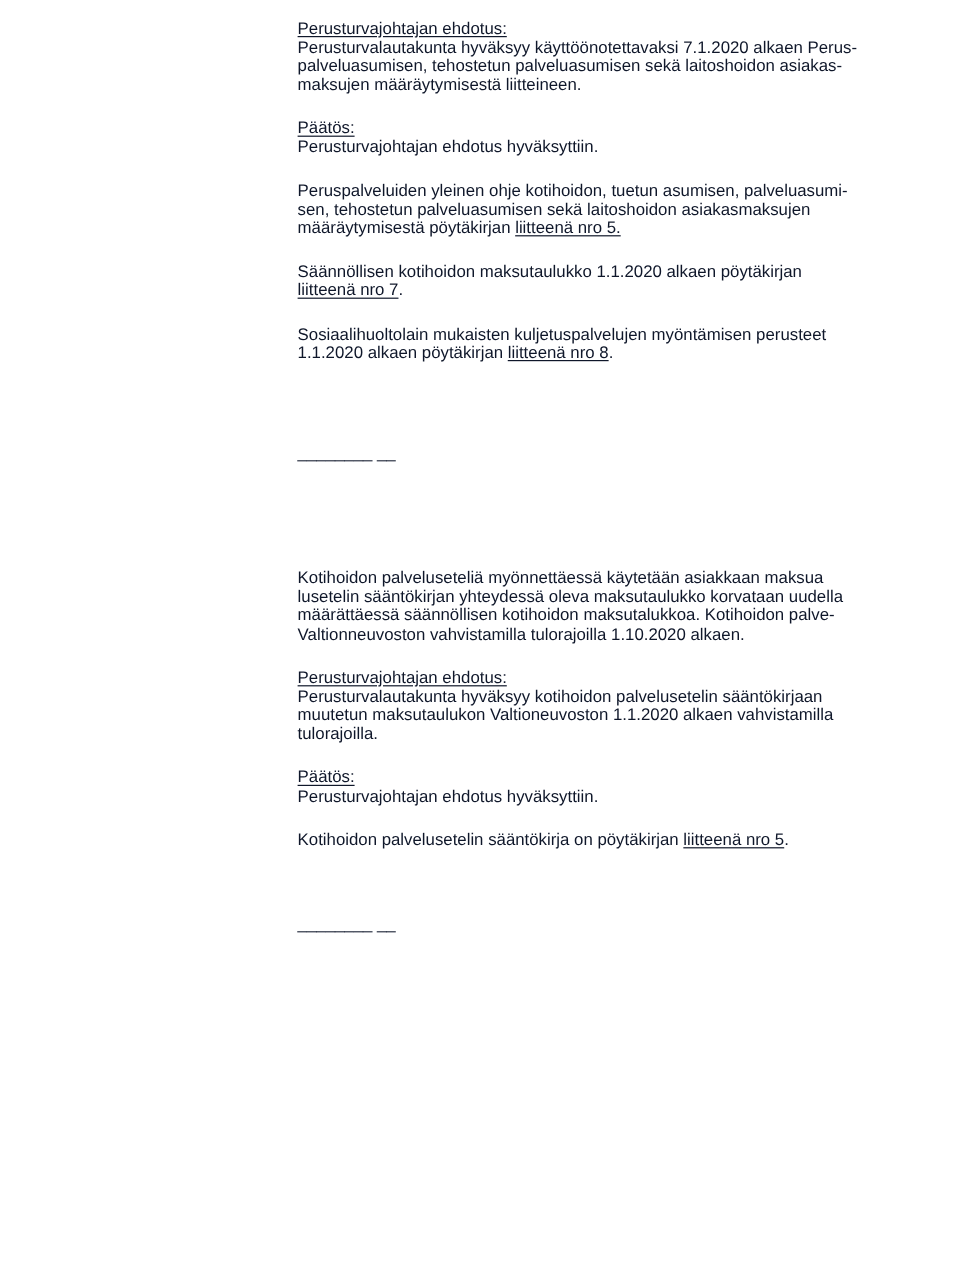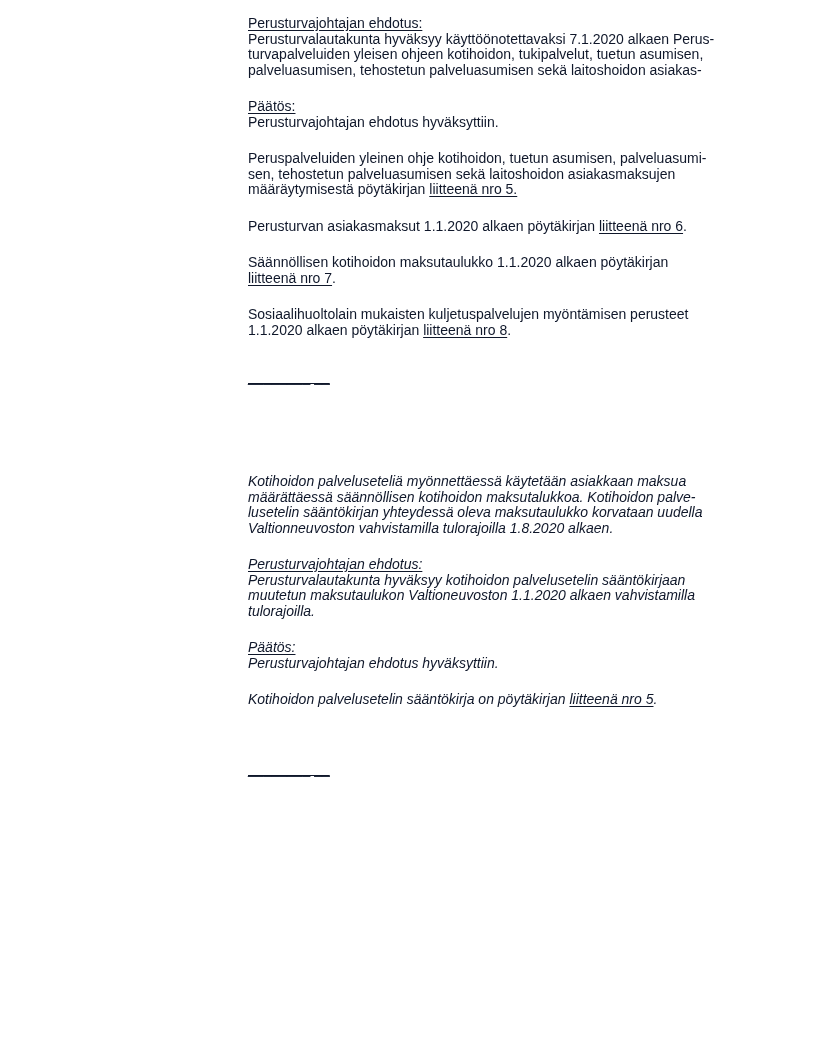--- a/index.html
+++ b/index.html
@@ -10,80 +10,77 @@
     background: #ffffff;
     overflow: hidden;
     font-family: "Liberation Sans", "DejaVu Sans", sans-serif;
     font-size: 14px;
     line-height: 15.5px;
     color: #0f172a;
     padding-left: 28px;
   }
   .col { position: absolute; left: 248px; }
   #sec1-col { top: 16px; }
-  #sec2-col { top: 474px; font-style: italic; }
+  #sec2-col { top: 474px; }
   .para { margin: 0 0 21px 0; }
   .line { white-space: nowrap; }
   .u { text-decoration: underline; text-underline-offset: 2px; }
   .committee-heading { position: absolute; left: 75px; top: 440px; white-space: nowrap; }
-  .sep { position: absolute; left: 248px; white-space: pre; text-decoration: underline; }
+  .sep { position: absolute; left: 248px; white-space: pre; }
   #sep1 { top: 370px; }
   #sep2 { top: 762px; }
 </style>
 </head>
 <body>
 
 <div class="page">
 
   <div class="col" id="sec1-col">
 
     <div class="para">
       <div class="line u">Perusturvajohtajan ehdotus:</div>
       <div class="line">Perusturvalautakunta hyväksyy käyttöönotettavaksi 7.1.2020 alkaen Perus-</div>
-      <div class="line">turvapalveluiden yleisen ohjeen kotihoidon, tukipalvelut, tuetun asumisen,</div>
       <div class="line">palveluasumisen, tehostetun palveluasumisen sekä laitoshoidon asiakas-</div>
+      <div class="line">maksujen määräytymisestä liitteineen.</div>
     </div>
 
     <div class="para">
       <div class="line u">Päätös:</div>
       <div class="line">Perusturvajohtajan ehdotus hyväksyttiin.</div>
     </div>
 
     <div class="para">
       <div class="line">Peruspalveluiden yleinen ohje kotihoidon, tuetun asumisen, palveluasumi-</div>
       <div class="line">sen, tehostetun palveluasumisen sekä laitoshoidon asiakasmaksujen</div>
       <div class="line"><span>määräytymisestä pöytäkirjan </span><span class="u">liitteenä nro 5.</span></div>
     </div>
 
-    <div class="para">
-      <div class="line"><span>Perusturvan asiakasmaksut 1.1.2020 alkaen pöytäkirjan </span><span class="u">liitteenä nro 6</span><span>.</span></div>
-    </div>
 
     <div class="para">
       <div class="line">Säännöllisen kotihoidon maksutaulukko 1.1.2020 alkaen pöytäkirjan</div>
       <div class="line"><span class="u">liitteenä nro 7</span><span>.</span></div>
     </div>
 
     <div class="para">
       <div class="line">Sosiaalihuoltolain mukaisten kuljetuspalvelujen myöntämisen perusteet</div>
       <div class="line"><span>1.1.2020 alkaen pöytäkirjan </span><span class="u">liitteenä nro 8</span><span>.</span></div>
     </div>
 
   </div>
 
   <div class="sep" id="sep1">________ __</div>
 
 
   <div class="col" id="sec2-col">
 
     <div class="para">
       <div class="line">Kotihoidon palveluseteliä myönnettäessä käytetään asiakkaan maksua</div>
+      <div class="line">lusetelin sääntökirjan yhteydessä oleva maksutaulukko korvataan uudella</div>
       <div class="line">määrättäessä säännöllisen kotihoidon maksutalukkoa. Kotihoidon palve-</div>
-      <div class="line">lusetelin sääntökirjan yhteydessä oleva maksutaulukko korvataan uudella</div>
-      <div class="line">Valtionneuvoston vahvistamilla tulorajoilla 1.8.2020 alkaen.</div>
+      <div class="line">Valtionneuvoston vahvistamilla tulorajoilla 1.10.2020 alkaen.</div>
     </div>
 
 
     <div class="para">
       <div class="line u">Perusturvajohtajan ehdotus:</div>
       <div class="line">Perusturvalautakunta hyväksyy kotihoidon palvelusetelin sääntökirjaan</div>
       <div class="line">muutetun maksutaulukon Valtioneuvoston 1.1.2020 alkaen vahvistamilla</div>
       <div class="line">tulorajoilla.</div>
     </div>
 

